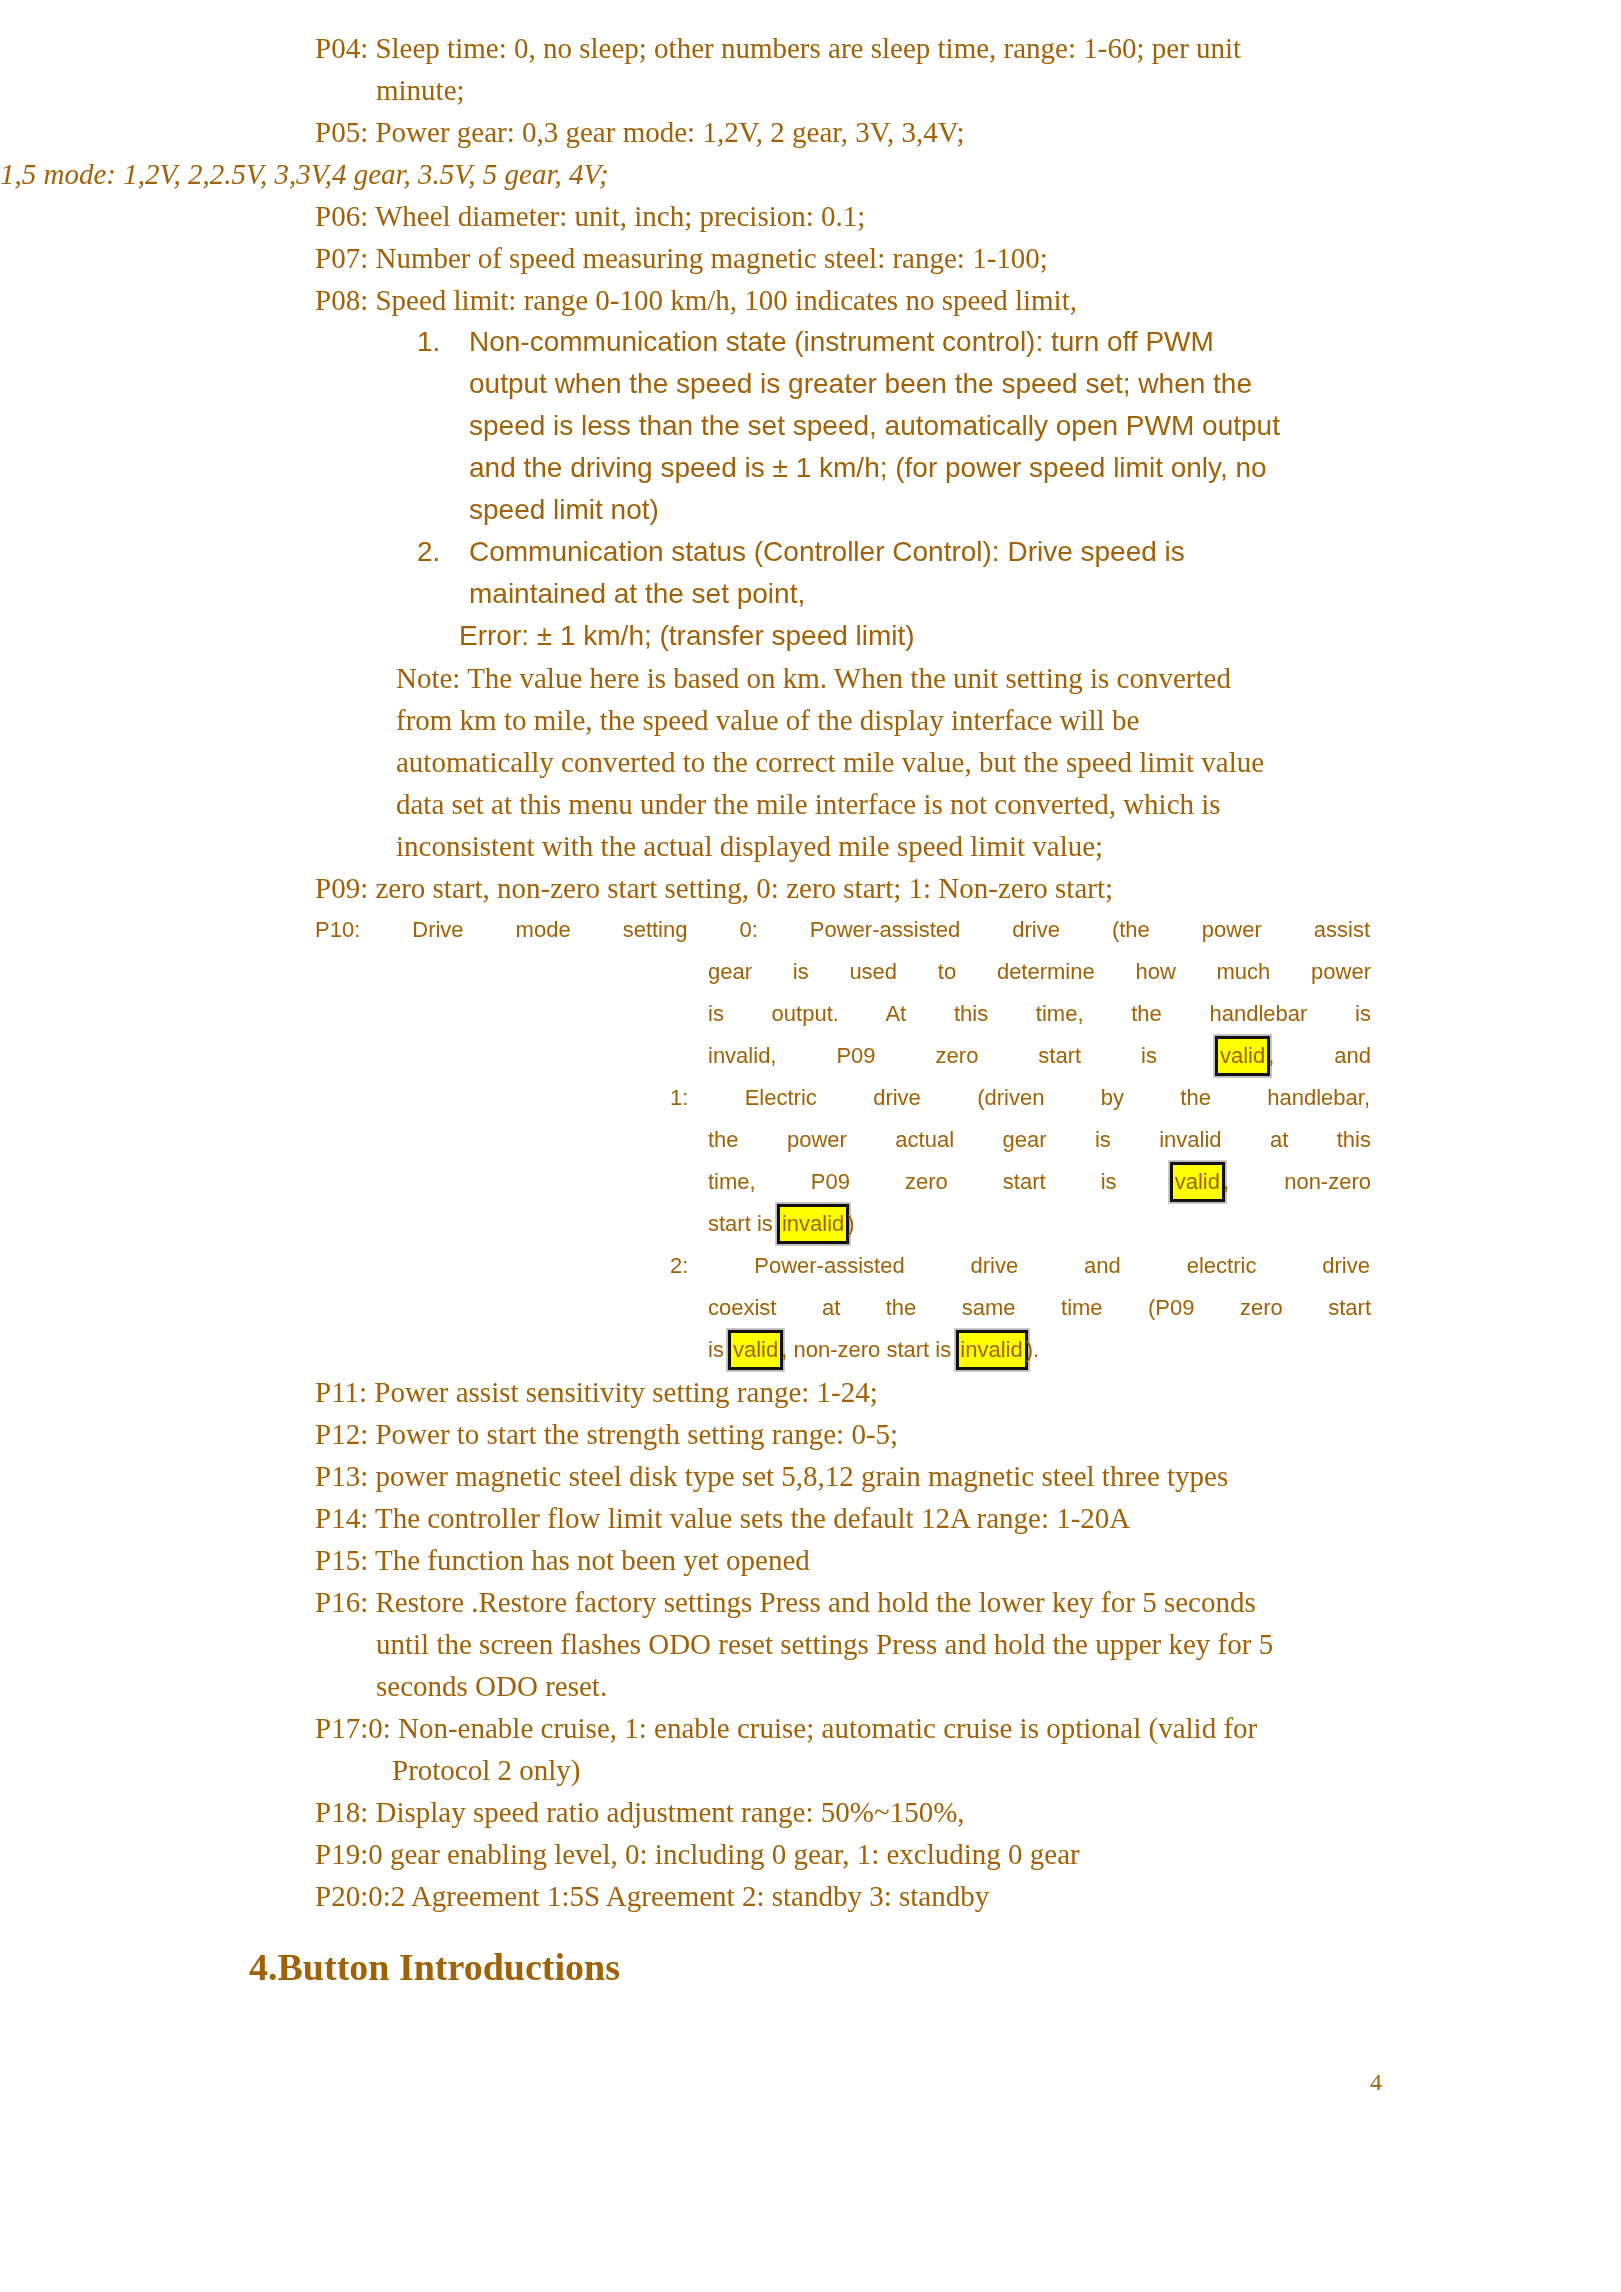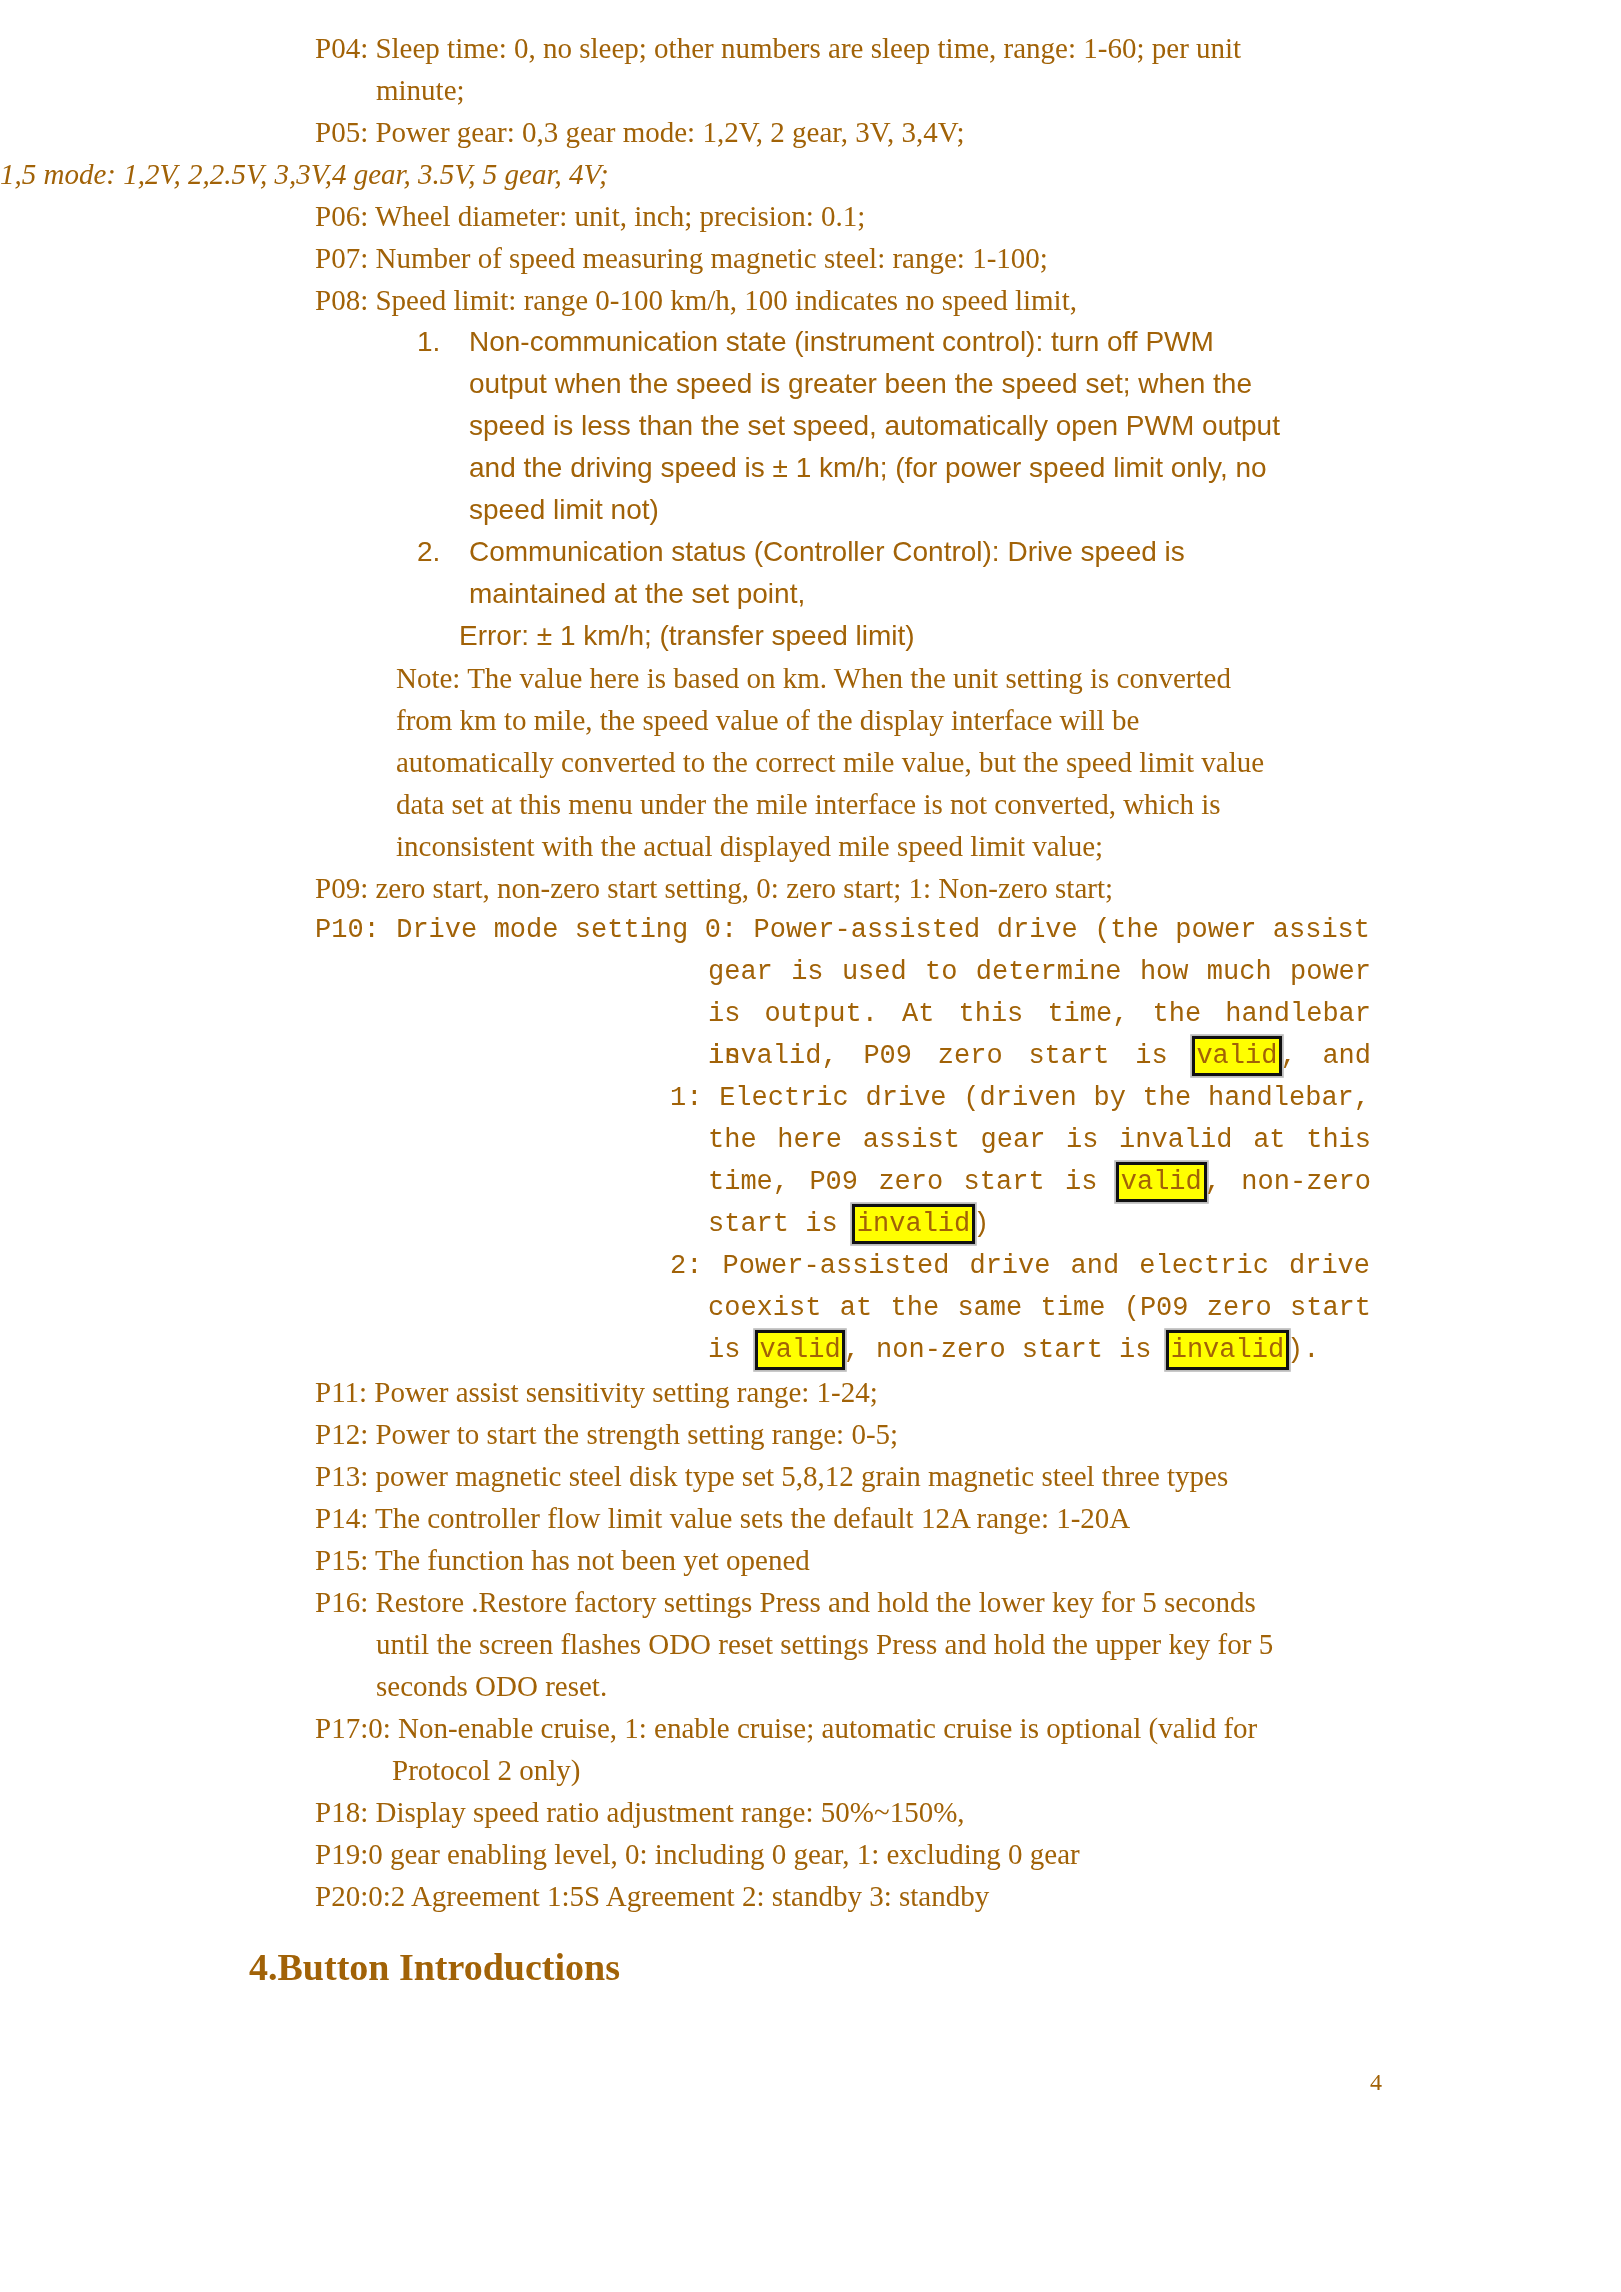--- a/index.html
+++ b/index.html
@@ -1,20 +1,20 @@
 <!DOCTYPE html>
 <html style="font-size:14.3px"><head>
 <meta charset="utf-8">
 <style>
   html,body{margin:0;padding:0;background:#ffffff;}
   .page{position:relative;width:1621px;height:2293px;background:#ffffff;box-sizing:border-box;padding-top:27px;overflow:hidden;color:#a16207;}
   .l{height:42px;line-height:42px;white-space:nowrap;}
   .serif{font-family:"Liberation Serif","DejaVu Serif",serif;font-size:29px;}
   .sans{font-family:Liberation Sans, sans-serif;font-size:28px;}
-  .mono{font-family:Liberation Mono, monospace;font-size:27px;}
+  .mono{font-family:Liberation Sans, sans-serif;font-size:22px;}
   .ml-label{margin-left:315px;}
   .ml-minute{margin-left:376px;}
   .ml-p05b{font-style:italic;}
   .ml-listnum{margin-left:417px;}
   .ml-listtext{margin-left:469px;}
   .ml-error{margin-left:459px;}
   .ml-note{margin-left:396px;}
   .ml-p16b{margin-left:376px;}
   .ml-p17b{margin-left:392px;}
   .num{display:inline-block;width:52px;}
@@ -71,21 +71,21 @@
 
   <div class="l serif ml-label">P09: zero start, non-zero start setting, 0: zero start; 1: Non-zero start;</div>
 
   <div>
     <div class="l mono j w-p10l1">P10: Drive mode setting 0: Power-assisted drive (the power assist</div>
     <div class="l mono j w-wrap">gear is used to determine how much power</div>
     <div class="l mono j w-wrap">is output. At this time, the handlebar is</div>
     <div class="l mono j w-wrap"><span>invalid, P09 zero start is </span><span class="hl">valid</span><span>, and</span></div>
 
     <div class="l mono j w-sub">1: Electric drive (driven by the handlebar,</div>
-    <div class="l mono j w-wrap">the here assist gear is invalid at this</div>
+    <div class="l mono j w-wrap">the power actual gear is invalid at this</div>
     <div class="l mono j w-wrap"><span>time, P09 zero start is </span><span class="hl">valid</span><span>, non-zero</span></div>
     <div class="l mono w-wrap-nj"><span>start is </span><span class="hl">invalid</span><span>)</span></div>
 
     <div class="l mono j w-sub">2: Power-assisted drive and electric drive</div>
     <div class="l mono j w-wrap">coexist at the same time (P09 zero start</div>
     <div class="l mono w-wrap-nj"><span>is </span><span class="hl">valid</span><span>, non-zero start is </span><span class="hl">invalid</span><span>).</span></div>
   </div>
 
   <div class="l serif ml-label">P11: Power assist sensitivity setting range: 1-24;</div>
   <div class="l serif ml-label">P12: Power to start the strength setting range: 0-5;</div>

